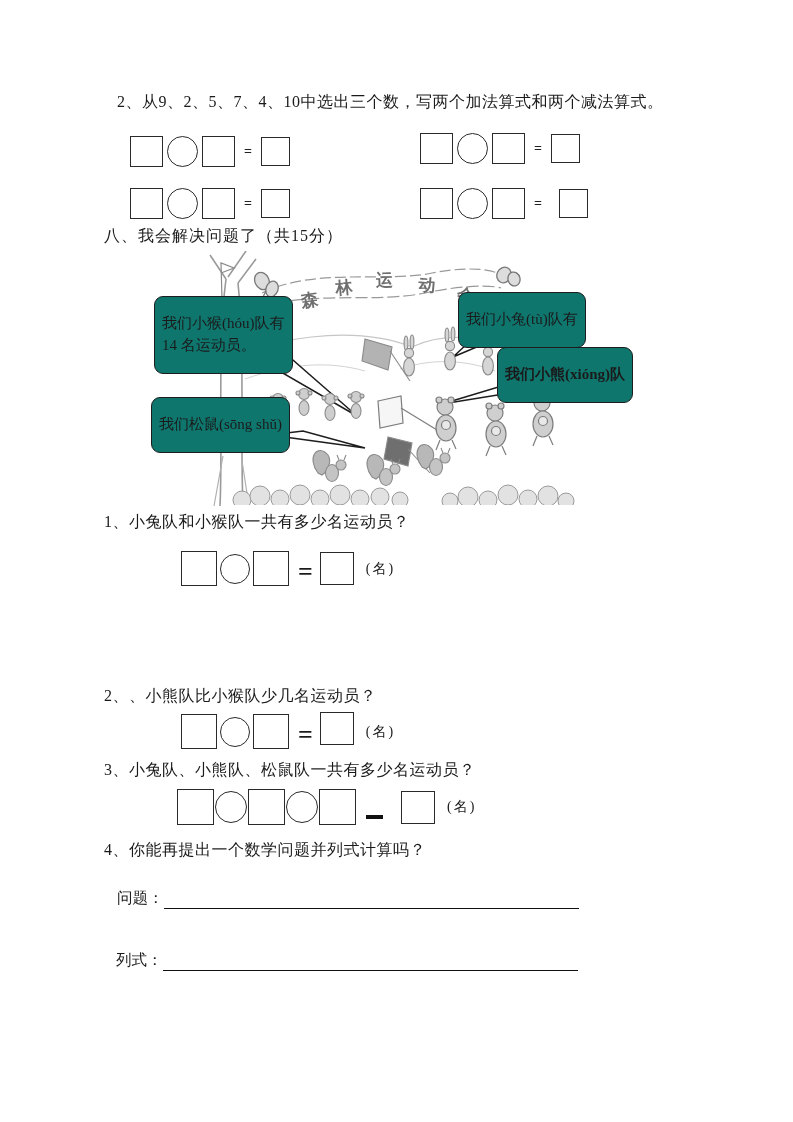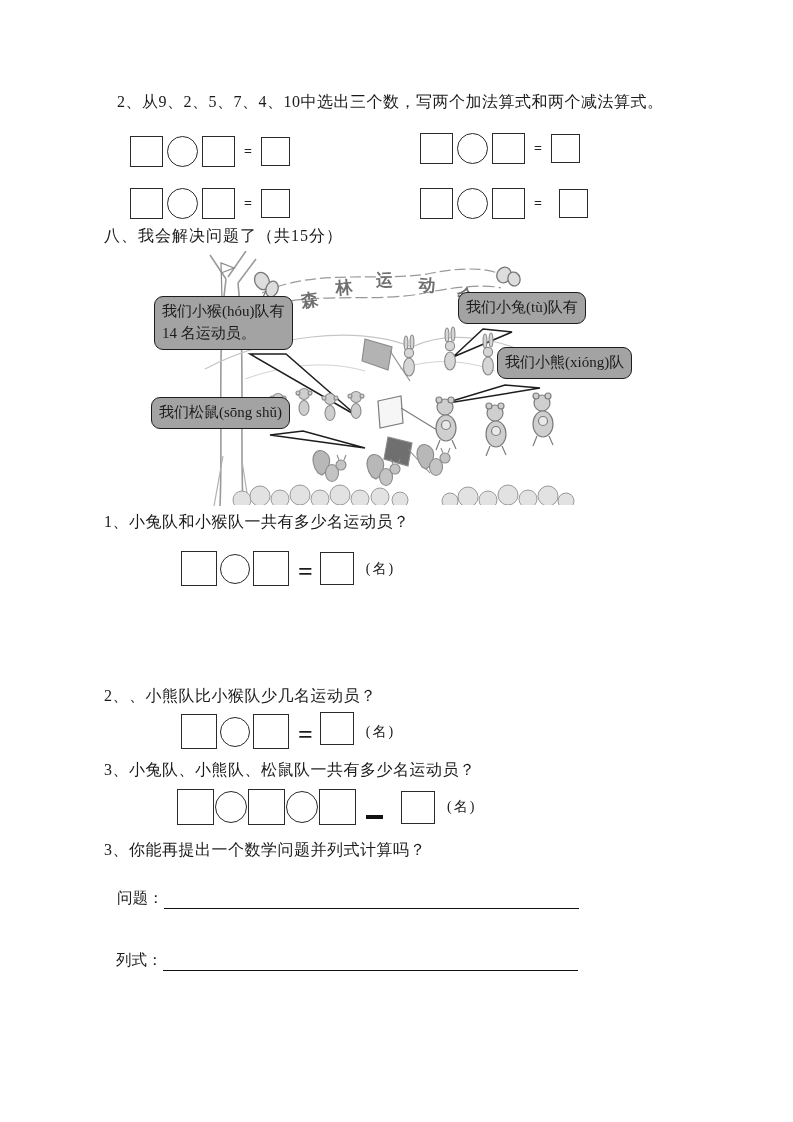--- a/index.html
+++ b/index.html
@@ -30,24 +30,24 @@
   .q3row .box    { width:37px; height:36px; }
   .q3row .circle { width:32px; height:32px; margin:0 1px; }
   .q3row .ansbox { width:34px; height:33px; margin-left:18px; }
   .lowdash { width:17px; height:3.5px; background:#111; margin:20px 0 0 10px; }
 
   
   #figure { left:150px; top:251px; width:516px; height:258px; }
   #scene  { position:absolute; left:0; top:0; }
   .bubble {
     position:absolute;
-    background:#a3a3a3;
+    background:#0f766e;
     border:1.6px solid #1d1d1d;
     border-radius:9px;
-    padding:4px 7px;
+    padding:16px 7px;
     font-size:15px;
     line-height:1.45;
     white-space:nowrap;
     z-index:2;
   }
 
   
   .blankline { display:inline-block; width:415px; border-bottom:1.4px solid #111; height:18px; vertical-align:bottom; }
 </style>
 </head>
@@ -246,21 +246,21 @@
     </g>
   </svg>
 
   <div class="bubble" style="left:4px; top:45px;">
     <span style="display:block;">我们小猴(hóu)队有</span>
     <span style="display:block;">14 名运动员。</span>
   </div>
   <div class="bubble" style="left:308px; top:41px;">
     <span>我们小兔(tù)队有</span>
   </div>
-  <div class="bubble" style="left:347px; top:96px;">
+  <div class="bubble" style="left:347px; top:96px;font-weight:bold;">
     <span>我们小熊(xióng)队</span>
   </div>
   <div class="bubble" style="left:1px; top:146px;">
     <span>我们松鼠(sōng shǔ)</span>
   </div>
 </div>
 
 <div class="abs qtext" style="left:104px; top:512px;">1、小兔队和小猴队一共有多少名运动员？</div>
 <div class="abs eqrow bigrow" style="left:181px; top:551px;">
   <div class="box"></div>
@@ -286,21 +286,21 @@
   <div class="box"></div>
   <div class="circle"></div>
   <div class="box"></div>
   <div class="circle"></div>
   <div class="box"></div>
   <div class="lowdash"></div>
   <div class="ansbox"></div>
   <span class="unit">(名)</span>
 </div>
 
-<div class="abs qtext" style="left:104px; top:840px;">3、你能再提出一个数学问题并列式计算吗？</div>
+<div class="abs qtext" style="left:104px; top:840px;">4、你能再提出一个数学问题并列式计算吗？</div>
 
 <div class="abs" style="left:117px; top:888px; font-size:15.5px;">
   <span>问题：</span><span class="blankline"></span>
 </div>
 
 <div class="abs" style="left:116px; top:950px; font-size:15.5px;">
   <span>列式：</span><span class="blankline"></span>
 </div>
 
 </body></html>

